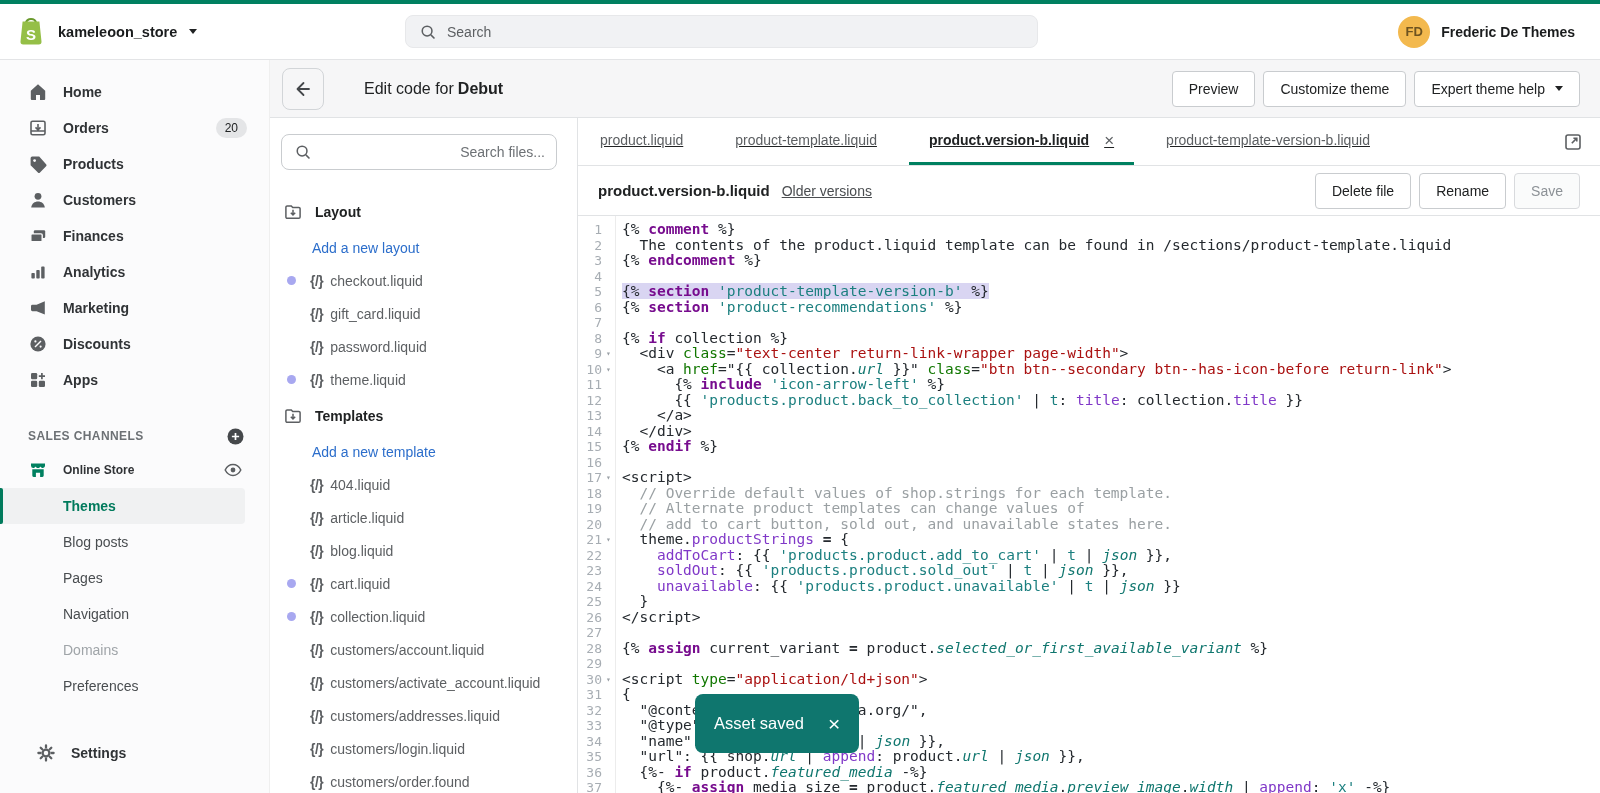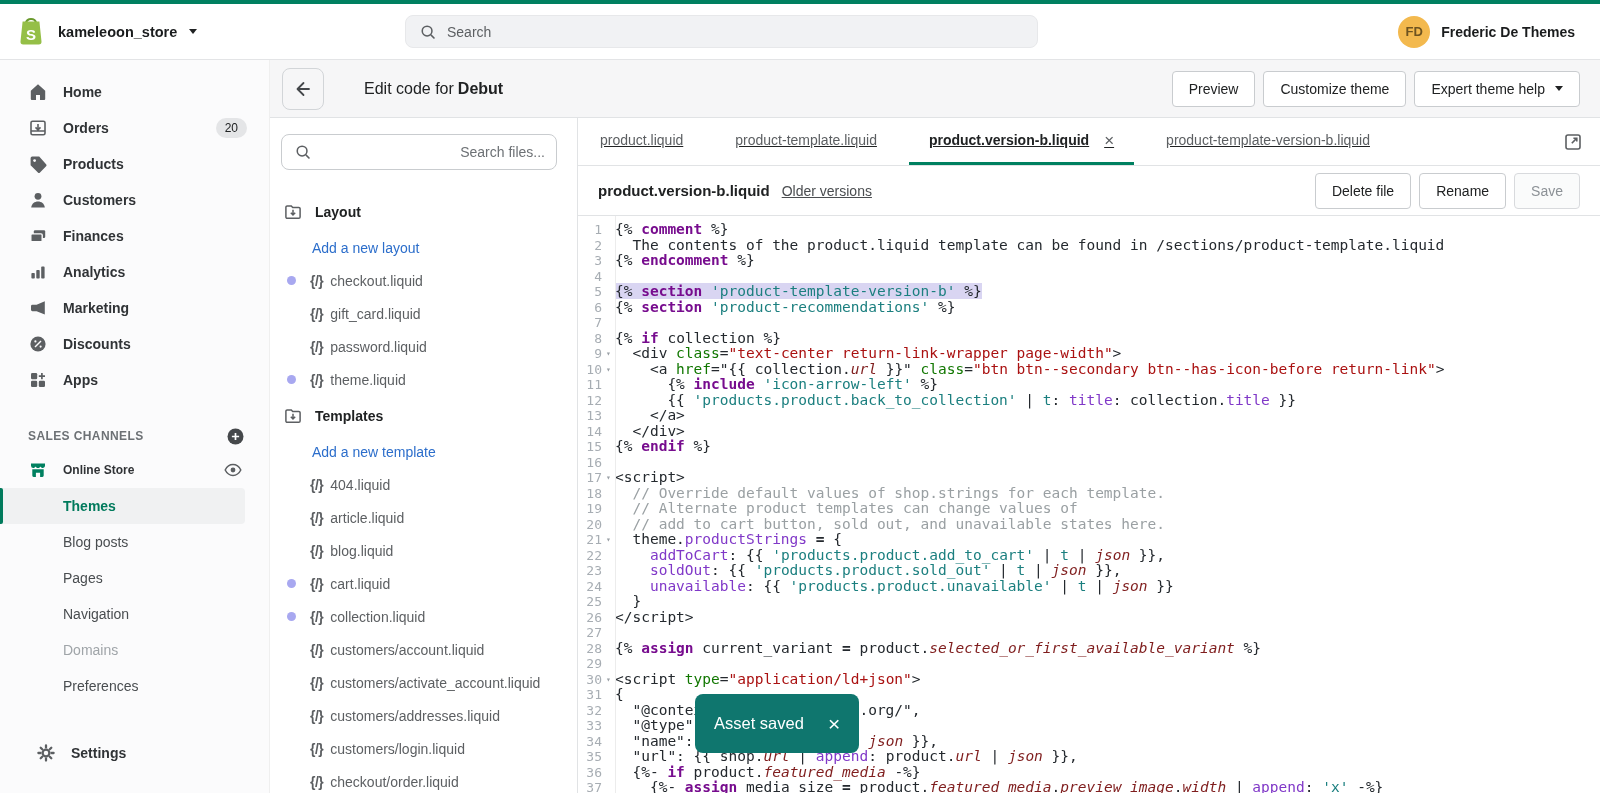--- a/index.html
+++ b/index.html
@@ -92,25 +92,25 @@
   .older-versions { margin-left:12px; font-size:14px; color:#4a4d50; text-decoration:underline; cursor:pointer; }
   .file-actions { margin-left:auto; display:flex; gap:8px; }
 
   
   .code-area { flex:1; position:relative; overflow:hidden; padding-top:6px;
     font-family:"DejaVu Sans Mono", "Liberation Mono", monospace; font-size:14.5px; line-height:15.5px; }
   .gutter-border { position:absolute; left:37px; top:0; bottom:0; width:1px; background:#ececec; }
   .cl { display:flex; height:15.5px; white-space:pre; }
   .ln { width:24px; flex:none; text-align:right; color:#a7adb3; font-size:13px; }
   .fold { width:13px; flex:none; text-align:center; color:#9aa0a6; font-size:8px; line-height:15.5px; }
-  .ct { flex:none; }
+  .ct { flex:none; padding-left:7px; }
   .tk-p { color:#24292e; } .tk-b { color:#24292e; font-weight:700; }
   .tk-k { color:#770c8e; font-weight:700; }
   .tk-s { color:#1b7f7f; }
-  .tk-pp { color:#8038c8; } .tk-ip { color:#7f1d1d; font-style:italic;text-align:center; }
+  .tk-pp { color:#8038c8; } .tk-ip { color:#0f766e; font-style:italic;text-align:center; }
   .tk-an { color:#117700; } .tk-av { color:#aa1111; }
   .tk-c { color:#9aa0a3; }
   .sel { background:#d9d5f2; }
 
   
   .toast { position:absolute; left:695px; top:694px; height:59px; background:#0f766e; border-radius:8px;
     display:flex; align-items:center; padding:0 19px; gap:24px; z-index:40; }
   .toast-msg { color:#fff; font-size:16.5px; }
   .toast-close { color:#fff; font-size:21px; line-height:1; cursor:pointer; }
 </style>
@@ -390,21 +390,21 @@
           <div class="file-item">
             <span class="braces">{/}</span>
             <span>customers/addresses.liquid</span>
           </div>
           <div class="file-item">
             <span class="braces">{/}</span>
             <span>customers/login.liquid</span>
           </div>
           <div class="file-item">
             <span class="braces">{/}</span>
-            <span>checkout/order.liquid</span>
+            <span>customers/order.found</span>
           </div>
         </div>
     </div>
 
     <div class="editor">
       <div class="tabs-row">
         <span style="display:flex;align-items:stretch">
             <div class="tab">
               <span>product.liquid</span>
             </div>

